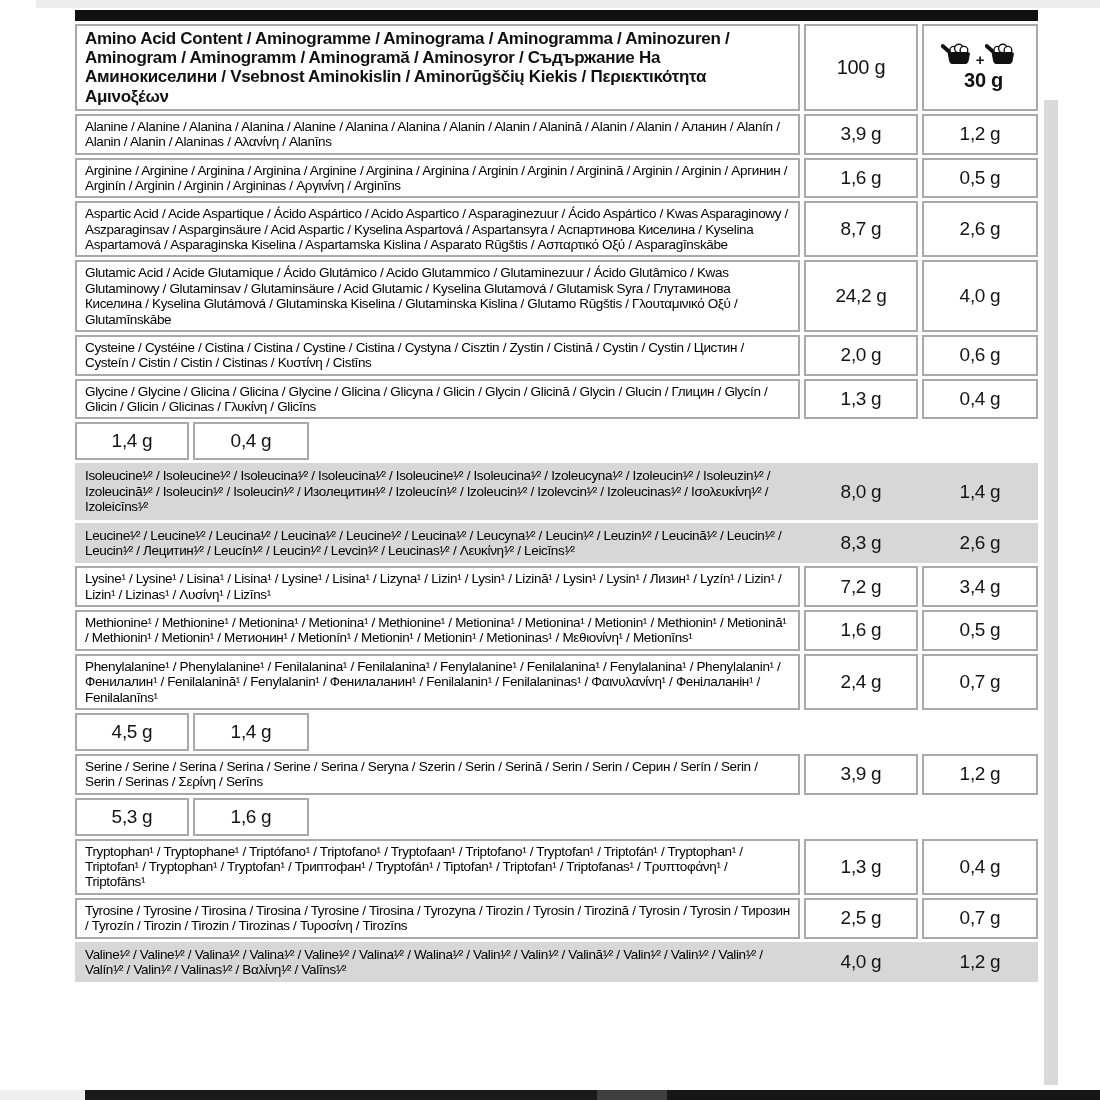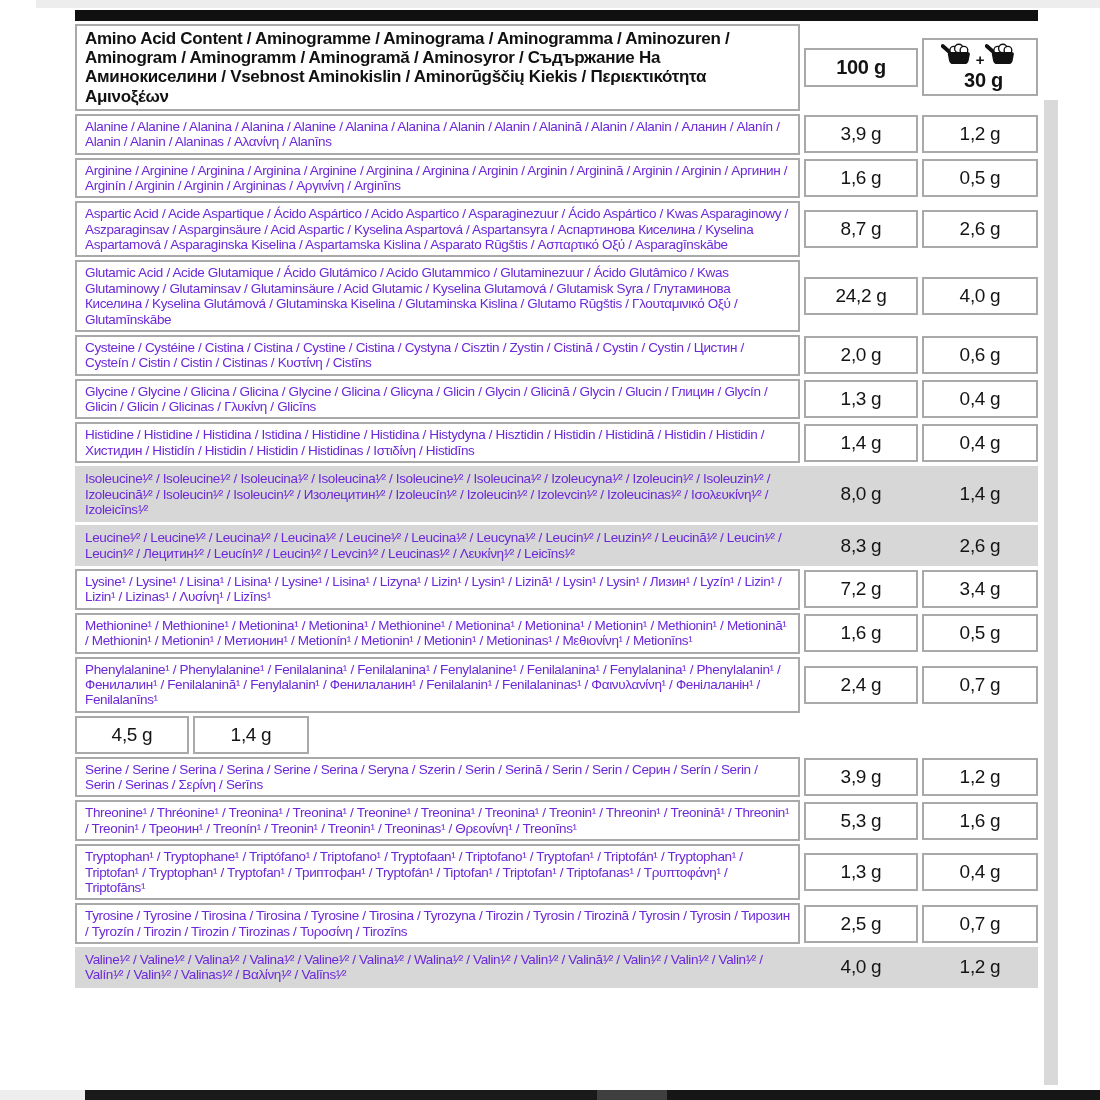--- a/index.html
+++ b/index.html
@@ -7,36 +7,36 @@
     width:1100px;height:1100px;position:relative;overflow:hidden;
     background:#ffffff;
     font-family:"Liberation Sans",sans-serif;
     -webkit-font-smoothing:antialiased;
   }
   .top-strip{position:absolute;left:36px;top:0;width:1064px;height:8px;background:#ededed;}
   .right-strip{position:absolute;left:1044px;top:100px;width:14px;height:985px;background:#d9d9d9;}
   .card{position:absolute;left:75px;top:10px;width:963px;}
   .black-bar{height:11px;background:#101010;margin-bottom:3px;}
   .tbl{display:flex;flex-direction:column;gap:3px;}
-  .row{display:flex;gap:4px;align-items:center;}
+  .row{display:flex;gap:4px;}
   .row.shaded{background:#d7d7d7;}
   .cell{background:#ffffff;border:2px solid #a9a9a9;box-sizing:border-box;}
   .row.shaded .cell{background:transparent;border-color:transparent;}
   .name{
     width:725px;padding:3px 8px;display:flex;align-items:center;
-    font-size:13.5px;line-height:1.14;letter-spacing:-0.35px;color:#6d28d9;
+    font-size:13.5px;line-height:1.14;letter-spacing:-0.35px;color:#000000;
   }
   .val{
     width:114px;display:flex;align-items:center;justify-content:center;
     font-size:19px;letter-spacing:-0.3px;color:#141414;padding:6px 2px;
   }
   .val.last{width:116px;}
   
   .hrow .name{font-weight:bold;font-size:17px;line-height:1.13;letter-spacing:-0.3px;color:#111;}
-  .hval{font-weight:bold;font-size:20px;}
+  .hval{font-weight:normal;font-size:20px;}
   .serving-cell{flex-direction:column;justify-content:center;gap:0;padding:2px;}
   .scoops{display:flex;align-items:center;gap:2px;}
   .plus{font-weight:bold;font-size:15px;color:#111;margin:0 -1px;position:relative;top:2px;}
   .serving-amt{font-weight:bold;font-size:20px;color:#111;margin-top:-3px;margin-left:7px;}
   
   .bottom-strip{position:absolute;left:0;top:1090px;width:1100px;height:10px;display:flex;}
   .bottom-strip .seg1{width:85px;background:#eeeeee;}
   .bottom-strip .seg2{width:512px;background:#1a1a1a;}
   .bottom-strip .seg3{width:70px;background:#3f3f3f;}
   .bottom-strip .seg4{flex:1;background:#161616;}
@@ -99,21 +99,20 @@
     <div class="cell val last">4,0 g</div>
   </div><div class="row">
     <div class="cell name">Cysteine / Cystéine / Cistina / Cistina / Cystine / Cistina / Cystyna / Cisztin / Zystin / Cistină / Cystin / Cystin / Цистин / Cysteín / Cistin / Cistin / Cistinas / Κυστίνη / Cistīns</div>
     <div class="cell val">2,0 g</div>
     <div class="cell val last">0,6 g</div>
   </div><div class="row">
     <div class="cell name">Glycine / Glycine / Glicina / Glicina / Glycine / Glicina / Glicyna / Glicin / Glycin / Glicină / Glycin / Glucin / Глицин / Glycín / Glicin / Glicin / Glicinas / Γλυκίνη / Glicīns</div>
     <div class="cell val">1,3 g</div>
     <div class="cell val last">0,4 g</div>
   </div><div class="row">
-    <div class="cell name">Histidine / Histidine / Histidina / Istidina / Histidine / Histidina / Histydyna / Hisztidin / Histidin / Histidină / Histidin / Histidin / Хистидин / Histidín / Histidin / Histidin / Histidinas / Ιστιδίνη / Histidīns</div>
     <div class="cell val">1,4 g</div>
     <div class="cell val last">0,4 g</div>
   </div><div class="row shaded">
     <div class="cell name">Isoleucine¹⁄² / Isoleucine¹⁄² / Isoleucina¹⁄² / Isoleucina¹⁄² / Isoleucine¹⁄² / Isoleucina¹⁄² / Izoleucyna¹⁄² / Izoleucin¹⁄² / Isoleuzin¹⁄² / Izoleucină¹⁄² / Isoleucin¹⁄² / Isoleucin¹⁄² / Изолецитин¹⁄² / Izoleucín¹⁄² / Izoleucin¹⁄² / Izolevcin¹⁄² / Izoleucinas¹⁄² / Ισολευκίνη¹⁄² / Izoleicīns¹⁄²</div>
     <div class="cell val">8,0 g</div>
     <div class="cell val last">1,4 g</div>
   </div><div class="row shaded">
     <div class="cell name">Leucine¹⁄² / Leucine¹⁄² / Leucina¹⁄² / Leucina¹⁄² / Leucine¹⁄² / Leucina¹⁄² / Leucyna¹⁄² / Leucin¹⁄² / Leuzin¹⁄² / Leucină¹⁄² / Leucin¹⁄² / Leucin¹⁄² / Лецитин¹⁄² / Leucín¹⁄² / Leucin¹⁄² / Levcin¹⁄² / Leucinas¹⁄² / Λευκίνη¹⁄² / Leicīns¹⁄²</div>
     <div class="cell val">8,3 g</div>
     <div class="cell val last">2,6 g</div>
@@ -130,21 +129,20 @@
     <div class="cell val">2,4 g</div>
     <div class="cell val last">0,7 g</div>
   </div><div class="row">
     <div class="cell val">4,5 g</div>
     <div class="cell val last">1,4 g</div>
   </div><div class="row">
     <div class="cell name">Serine / Serine / Serina / Serina / Serine / Serina / Seryna / Szerin / Serin / Serină / Serin / Serin / Серин / Serín / Serin / Serin / Serinas / Σερίνη / Serīns</div>
     <div class="cell val">3,9 g</div>
     <div class="cell val last">1,2 g</div>
   </div><div class="row">
-    <div class="cell name">Threonine¹ / Thréonine¹ / Treonina¹ / Treonina¹ / Treonine¹ / Treonina¹ / Treonina¹ / Treonin¹ / Threonin¹ / Treonină¹ / Threonin¹ / Treonin¹ / Треонин¹ / Treonín¹ / Treonin¹ / Treonin¹ / Treoninas¹ / Θρεονίνη¹ / Treonīns¹</div>
     <div class="cell val">5,3 g</div>
     <div class="cell val last">1,6 g</div>
   </div><div class="row">
     <div class="cell name">Tryptophan¹ / Tryptophane¹ / Triptófano¹ / Triptofano¹ / Tryptofaan¹ / Triptofano¹ / Tryptofan¹ / Triptofán¹ / Tryptophan¹ / Triptofan¹ / Tryptophan¹ / Tryptofan¹ / Триптофан¹ / Tryptofán¹ / Tiptofan¹ / Triptofan¹ / Triptofanas¹ / Τρυπτοφάνη¹ / Triptofāns¹</div>
     <div class="cell val">1,3 g</div>
     <div class="cell val last">0,4 g</div>
   </div><div class="row">
     <div class="cell name">Tyrosine / Tyrosine / Tirosina / Tirosina / Tyrosine / Tirosina / Tyrozyna / Tirozin / Tyrosin / Tirozină / Tyrosin / Tyrosin / Тирозин / Tyrozín / Tirozin / Tirozin / Tirozinas / Τυροσίνη / Tirozīns</div>
     <div class="cell val">2,5 g</div>
     <div class="cell val last">0,7 g</div>

